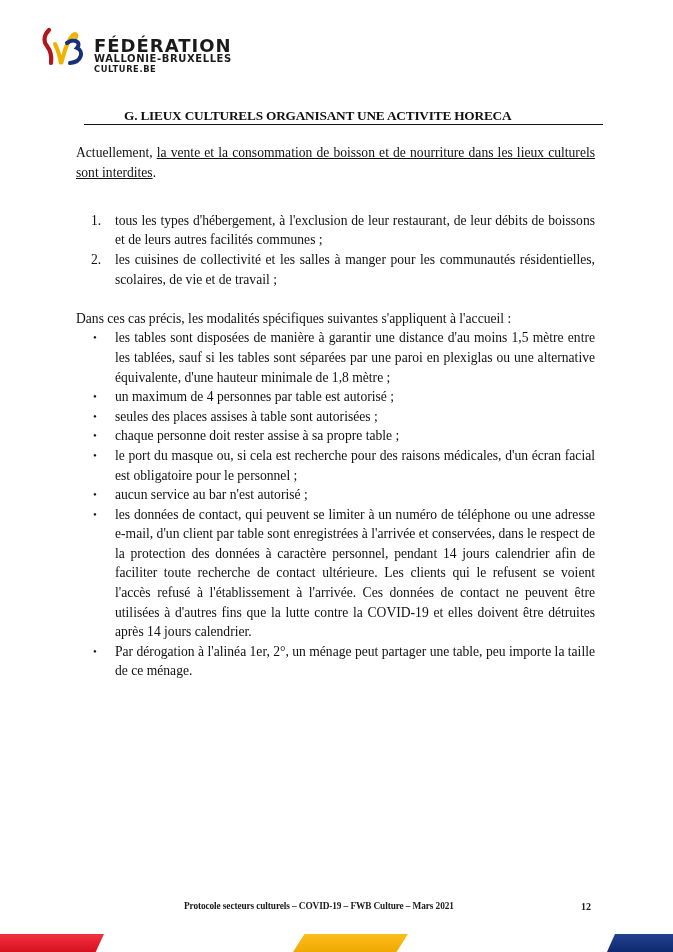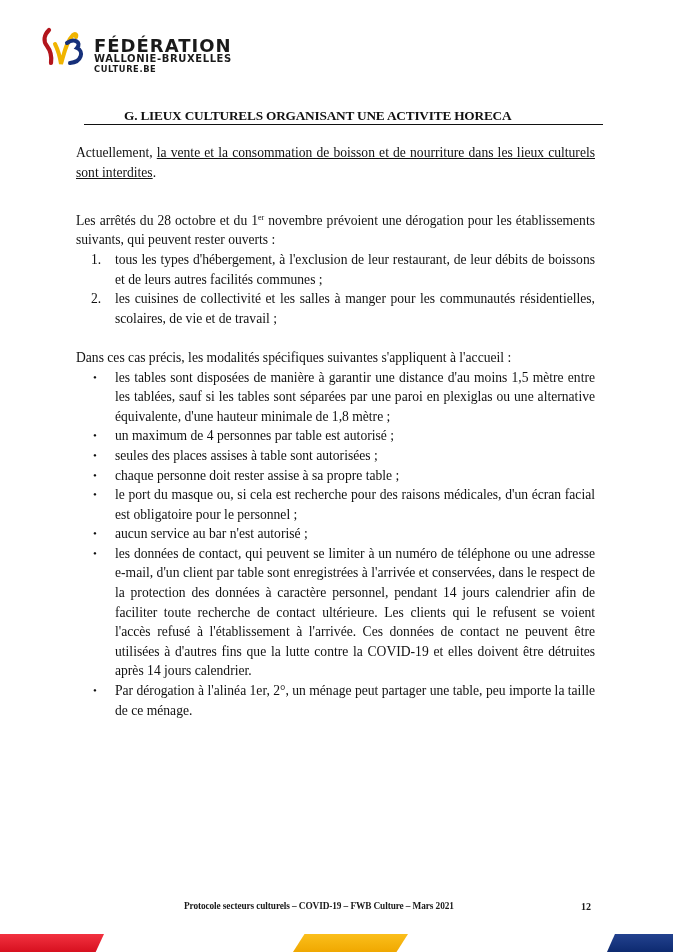--- a/index.html
+++ b/index.html
@@ -67,21 +67,20 @@
 </div>
 
 <div class="section-title">
   <span>G. LIEUX CULTURELS ORGANISANT UNE ACTIVITE HORECA</span>
 </div>
 
 <div class="content">
   <p><span>Actuellement, </span><span class="u">la vente et la consommation de boisson et de nourriture dans les lieux culturels sont interdites</span><span>.</span></p>
   <div class="spacer"></div>
   <div class="spacer" style="height:9px"></div>
-  <p><span>Les arrêtés du 28 octobre et du 1</span><sup>er</sup><span> novembre prévoient une dérogation pour les établissements suivants, qui peuvent rester ouverts :</span></p>
   <ol class="numbered">
     <li><span class="marker">1.</span><span>tous les types d'hébergement, à l'exclusion de leur restaurant, de leur débits de boissons et de leurs autres facilités communes ;</span></li>
     <li><span class="marker">2.</span><span>les cuisines de collectivité et les salles à manger pour les communautés résidentielles, scolaires, de vie et de travail ;</span></li>
   </ol>
   <div class="spacer"></div>
   <p>Dans ces cas précis, les modalités spécifiques suivantes s'appliquent à l'accueil :</p>
   <ul class="bullets">
     <li><span class="marker">•</span><span>les tables sont disposées de manière à garantir une distance d'au moins 1,5 mètre entre les tablées, sauf si les tables sont séparées par une paroi en plexiglas ou une alternative équivalente, d'une hauteur minimale de 1,8 mètre ;</span></li>
     <li><span class="marker">•</span><span>un maximum de 4 personnes par table est autorisé ;</span></li>
     <li><span class="marker">•</span><span>seules des places assises à table sont autorisées ;</span></li>

